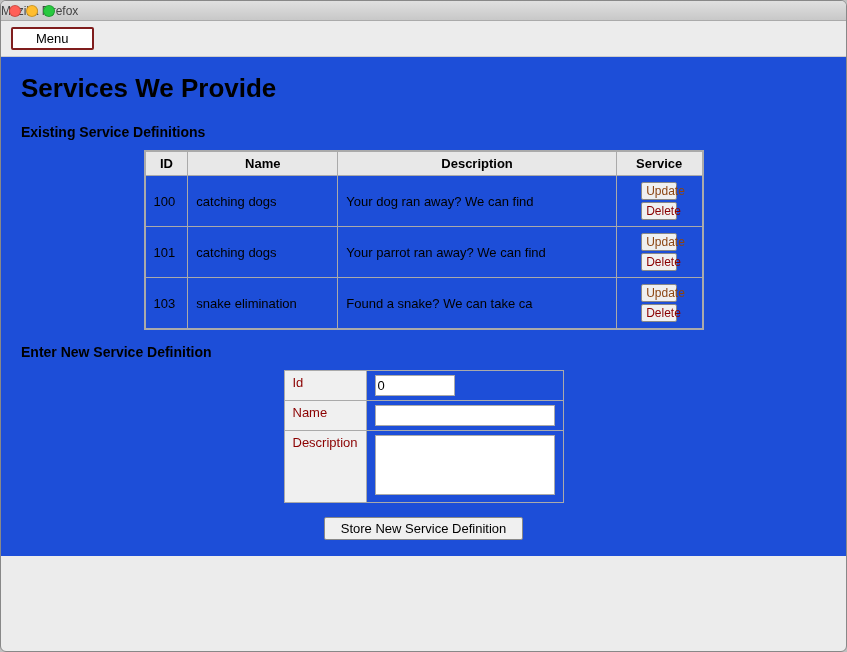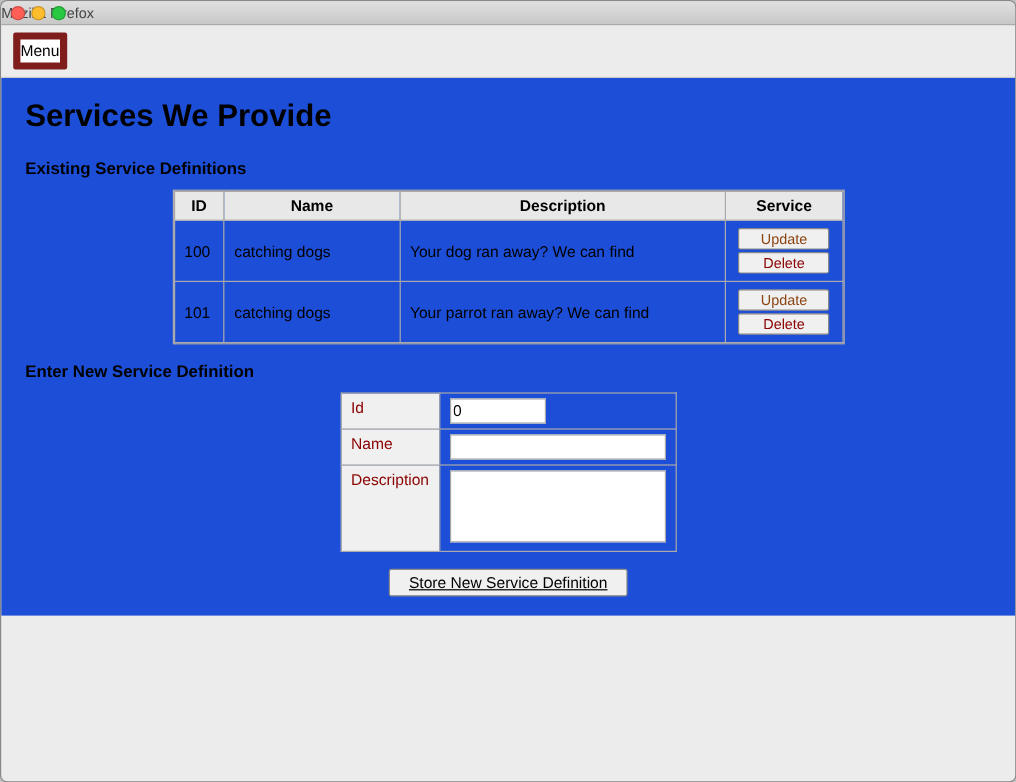--- a/index.html
+++ b/index.html
@@ -56,22 +56,22 @@
     }
 
     .menu-bar {
       padding: 6px 10px;
       background: #ececec;
       border-bottom: 1px solid #ccc;
     }
 
     .menu-button {
       background: white;
-      border: 6px solid #7f1d1d;
-      padding: 2px 0;
+      border: 2px solid #7f1d1d;
+      padding: 2px 23px;
       font-size: 13px;
       cursor: pointer;
       border-radius: 2px;
     }
 
     .page-content {
       background: #1d4ed8;
       padding: 16px 20px;
     }
 
@@ -116,21 +116,21 @@
     }
 
     .actions-cell {
       text-align: center;
       white-space: nowrap;
       width: 80px;
     }
 
     .btn-update, .btn-delete {
       display: block;
-      width: 76px;
+      width: 36px;
       margin: 2px auto;
       padding: 1px 4px;
       font-size: 12px;
       cursor: pointer;
       border: 1px solid #888;
       background: #f0f0f0;
       border-radius: 2px;
     }
 
     .btn-update { color: #8b4513; }
@@ -179,21 +179,20 @@
       margin-top: 14px;
     }
 
     .store-btn {
       padding: 3px 16px;
       font-size: 13px;
       border: 1px solid #888;
       background: #f0f0f0;
       cursor: pointer;
       border-radius: 2px;
-      text-decoration: underline;
     }
 
     .id-col { width: 40px; }
     .name-col { width: 140px; }
     .desc-col { width: 260px; }
     .actions-col { width: 80px; }
   </style>
 </head>
 <body>
 
@@ -238,20 +237,29 @@
             </tr>
             <tr>
               <td>101</td>
               <td>catching dogs</td>
               <td>Your parrot ran away? We can find</td>
               <td class="actions-cell">
                 <button class="btn-update">Update</button>
                 <button class="btn-delete">Delete</button>
               </td>
             </tr>
+            <tr>
+              <td>103</td>
+              <td>snake elimination</td>
+              <td>Found a snake? We can take ca</td>
+              <td class="actions-cell">
+                <button class="btn-update">Update</button>
+                <button class="btn-delete">Delete</button>
+              </td>
+            </tr>
           </tbody>
       </table>
     </div>
 
     <div class="form-section">
       <div class="section-title">Enter New Service Definition</div>
 
       <table class="form-table">
         <tbody>
             <tr>

